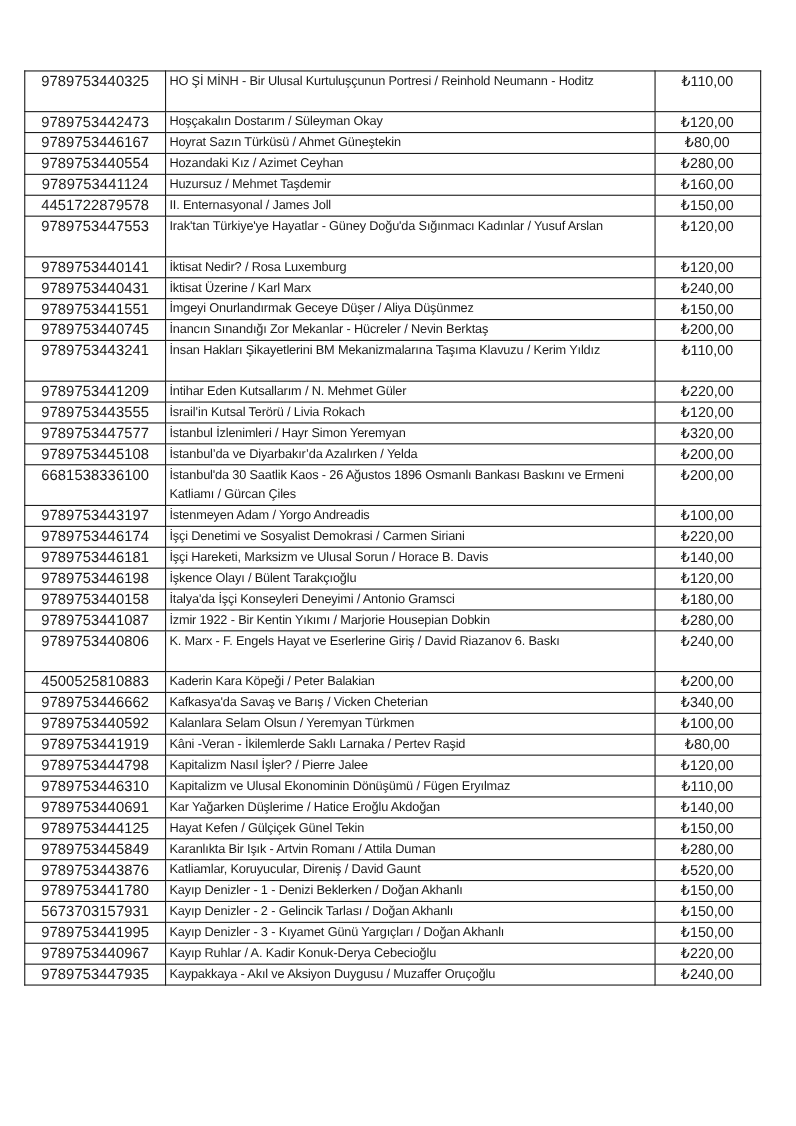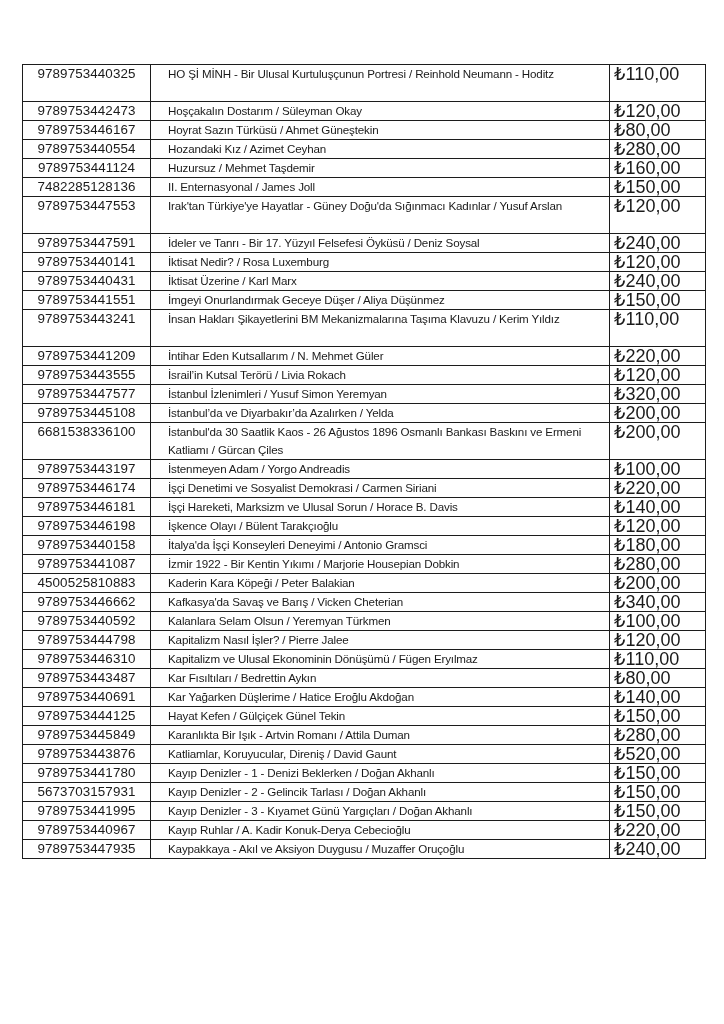--- a/index.html
+++ b/index.html
@@ -39,29 +39,29 @@
     }
     .price-table td.isbn {
       width: 127px;
       text-align: center;
       font-size: 13.4px;
       letter-spacing: 0.1px;
       padding: 0;
     }
     .price-table td.title {
       width: 437px;
-      padding-left: 17px;
+      padding-left: 3px;
       font-size: 11.6px;
       letter-spacing: -0.15px;
     }
     .price-table td.price {
       width: 86px;
-      text-align: left;
+      text-align: center;
       padding-right: 5px;
-      font-size: 18px;
+      font-size: 13px;
     }
   </style>
 </head>
 <body>
 
 <table class="price-table">
   <tbody id="table-body">
   <tr class="tall">
     <td class="isbn">9789753440325</td>
     <td class="title">HO Şİ MİNH - Bir Ulusal Kurtuluşçunun Portresi / Reinhold Neumann - Hoditz</td>
@@ -86,55 +86,55 @@
     <td class="price">₺280,00</td>
   </tr>
 
   <tr>
     <td class="isbn">9789753441124</td>
     <td class="title">Huzursuz / Mehmet Taşdemir</td>
     <td class="price">₺160,00</td>
   </tr>
 
   <tr>
-    <td class="isbn">7482285128136</td>
+    <td class="isbn">4451722879578</td>
     <td class="title">II. Enternasyonal / James Joll</td>
     <td class="price">₺150,00</td>
   </tr>
 
   <tr class="tall">
     <td class="isbn">9789753447553</td>
     <td class="title">Irak'tan Türkiye'ye Hayatlar - Güney Doğu'da Sığınmacı Kadınlar / Yusuf Arslan</td>
     <td class="price">₺120,00</td>
   </tr>
 
-  <tr>
-    <td class="isbn">9789753447591</td>
-    <td class="title">İdeler ve Tanrı - Bir 17. Yüzyıl Felsefesi Öyküsü / Deniz Soysal</td>
-    <td class="price">₺240,00</td>
-  </tr>
 
   <tr>
     <td class="isbn">9789753440141</td>
     <td class="title">İktisat Nedir? / Rosa Luxemburg</td>
     <td class="price">₺120,00</td>
   </tr>
 
   <tr>
     <td class="isbn">9789753440431</td>
     <td class="title">İktisat Üzerine / Karl Marx</td>
     <td class="price">₺240,00</td>
   </tr>
 
   <tr>
     <td class="isbn">9789753441551</td>
     <td class="title">İmgeyi Onurlandırmak Geceye Düşer / Aliya Düşünmez</td>
     <td class="price">₺150,00</td>
   </tr>
 
+  <tr>
+    <td class="isbn">9789753440745</td>
+    <td class="title">İnancın Sınandığı Zor Mekanlar - Hücreler / Nevin Berktaş</td>
+    <td class="price">₺200,00</td>
+  </tr>
 
   <tr class="tall">
     <td class="isbn">9789753443241</td>
     <td class="title">İnsan Hakları Şikayetlerini BM Mekanizmalarına Taşıma Klavuzu / Kerim Yıldız</td>
     <td class="price">₺110,00</td>
   </tr>
 
   <tr>
     <td class="isbn">9789753441209</td>
     <td class="title">İntihar Eden Kutsallarım / N. Mehmet Güler</td>
@@ -142,21 +142,21 @@
   </tr>
 
   <tr>
     <td class="isbn">9789753443555</td>
     <td class="title">İsrail’in Kutsal Terörü / Livia Rokach</td>
     <td class="price">₺120,00</td>
   </tr>
 
   <tr>
     <td class="isbn">9789753447577</td>
-    <td class="title">İstanbul İzlenimleri / Yusuf Simon Yeremyan</td>
+    <td class="title">İstanbul İzlenimleri / Hayr Simon Yeremyan</td>
     <td class="price">₺320,00</td>
   </tr>
 
   <tr>
     <td class="isbn">9789753445108</td>
     <td class="title">İstanbul’da ve Diyarbakır’da Azalırken / Yelda</td>
     <td class="price">₺200,00</td>
   </tr>
 
   <tr class="tall">
@@ -194,57 +194,62 @@
     <td class="title">İtalya'da İşçi Konseyleri Deneyimi / Antonio Gramsci</td>
     <td class="price">₺180,00</td>
   </tr>
 
   <tr>
     <td class="isbn">9789753441087</td>
     <td class="title">İzmir 1922 - Bir Kentin Yıkımı / Marjorie Housepian Dobkin</td>
     <td class="price">₺280,00</td>
   </tr>
 
+  <tr class="tall">
+    <td class="isbn">9789753440806</td>
+    <td class="title">K. Marx - F. Engels Hayat ve Eserlerine Giriş / David Riazanov  6. Baskı</td>
+    <td class="price">₺240,00</td>
+  </tr>
 
   <tr>
     <td class="isbn">4500525810883</td>
     <td class="title">Kaderin Kara Köpeği / Peter Balakian</td>
     <td class="price">₺200,00</td>
   </tr>
 
   <tr>
     <td class="isbn">9789753446662</td>
     <td class="title">Kafkasya'da Savaş ve Barış / Vicken Cheterian</td>
     <td class="price">₺340,00</td>
   </tr>
 
   <tr>
     <td class="isbn">9789753440592</td>
     <td class="title">Kalanlara Selam Olsun / Yeremyan Türkmen</td>
     <td class="price">₺100,00</td>
   </tr>
 
+  <tr>
+    <td class="isbn">9789753441919</td>
+    <td class="title">Kâni -Veran - İkilemlerde Saklı Larnaka / Pertev Raşid</td>
+    <td class="price">₺80,00</td>
+  </tr>
 
   <tr>
     <td class="isbn">9789753444798</td>
     <td class="title">Kapitalizm Nasıl İşler? / Pierre Jalee</td>
     <td class="price">₺120,00</td>
   </tr>
 
   <tr>
     <td class="isbn">9789753446310</td>
     <td class="title">Kapitalizm ve Ulusal Ekonominin Dönüşümü / Fügen Eryılmaz</td>
     <td class="price">₺110,00</td>
   </tr>
 
-  <tr>
-    <td class="isbn">9789753443487</td>
-    <td class="title">Kar Fısıltıları / Bedrettin Aykın</td>
-    <td class="price">₺80,00</td>
-  </tr>
 
   <tr>
     <td class="isbn">9789753440691</td>
     <td class="title">Kar Yağarken Düşlerime / Hatice Eroğlu Akdoğan</td>
     <td class="price">₺140,00</td>
   </tr>
 
   <tr>
     <td class="isbn">9789753444125</td>
     <td class="title">Hayat Kefen / Gülçiçek Günel Tekin</td>

